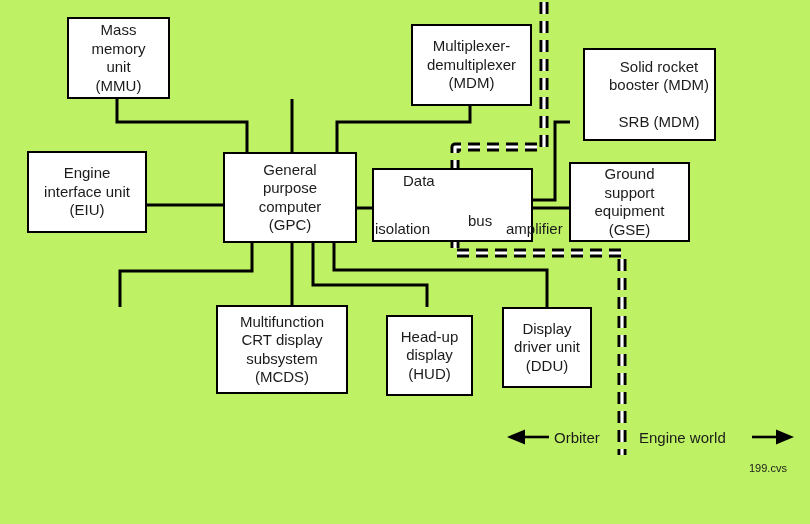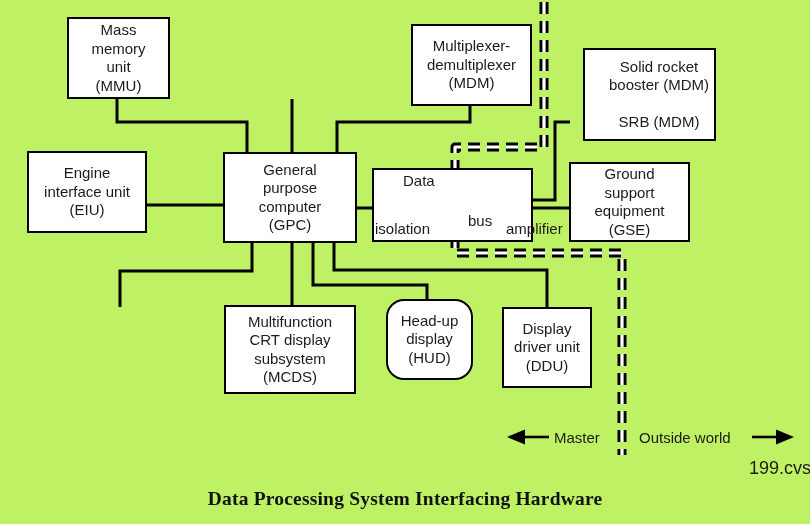--- a/index.html
+++ b/index.html
@@ -51,21 +51,21 @@
   .side-label {
     position: absolute;
     color: #1b1b1b;
     font-size: 15px;
     line-height: 17px;
     white-space: nowrap;
   }
   .file-label {
     position: absolute;
     color: #1b1b1b;
-    font-size: 18px;
+    font-size: 11px;
     line-height: 14px;
   }
   .caption {
     position: absolute;
     left: 0;
     top: 488px;
     width: 810px;
     text-align: center;
     font-family: "Liberation Serif", "DejaVu Serif", serif;
     font-weight: bold;
@@ -179,39 +179,38 @@
   </div>
 
   <div class="box" style="left:569px; top:162px; width:121px; height:80px;">
     <span class="box-label">Ground
 support
 equipment
 (GSE)</span>
   </div>
 
 
-  <div class="box" style="left:224px; top:305px; width:132px; height:89px;">
+  <div class="box" style="left:216px; top:305px; width:132px; height:89px;">
     <span class="box-label">Multifunction
 CRT display
 subsystem
 (MCDS)</span>
   </div>
 
-  <div class="box" style="left:386px; top:299px; width:87px; height:81px;border-radius:18px;">
+  <div class="box" style="left:386px; top:315px; width:87px; height:81px;">
     <span class="box-label">Head-up
 display
 (HUD)</span>
   </div>
 
   <div class="box" style="left:502px; top:307px; width:90px; height:81px;">
     <span class="box-label">Display
 driver unit
 (DDU)</span>
   </div>
 
-  <div class="side-label" style="left:554px; top:429px;">Master</div>
-  <div class="side-label" style="left:639px; top:429px;">Outside world</div>
+  <div class="side-label" style="left:554px; top:429px;">Orbiter</div>
+  <div class="side-label" style="left:639px; top:429px;">Engine world</div>
 
   <div class="file-label" style="left:749px; top:461px;">199.cvs</div>
 
-  <div class="caption">Data Processing System Interfacing Hardware</div>
 
 </div>
 
 </body></html>

